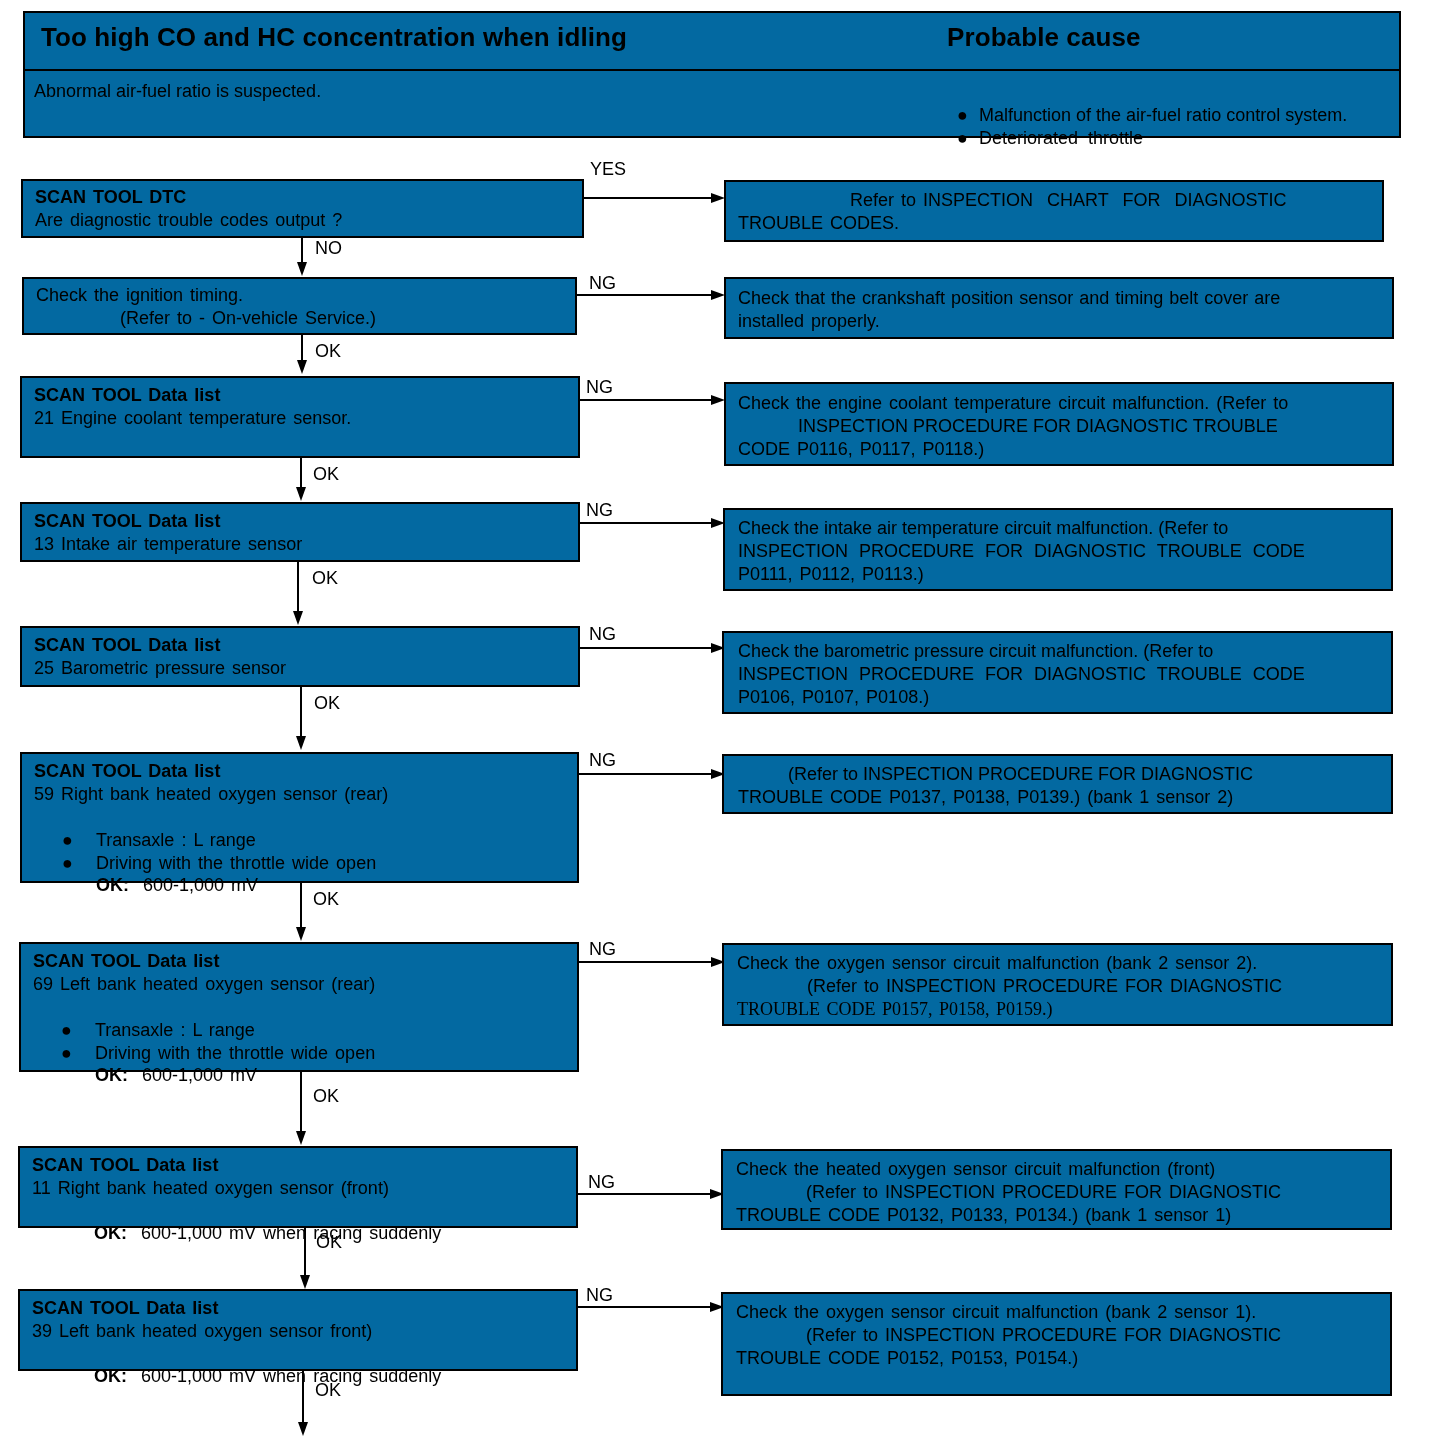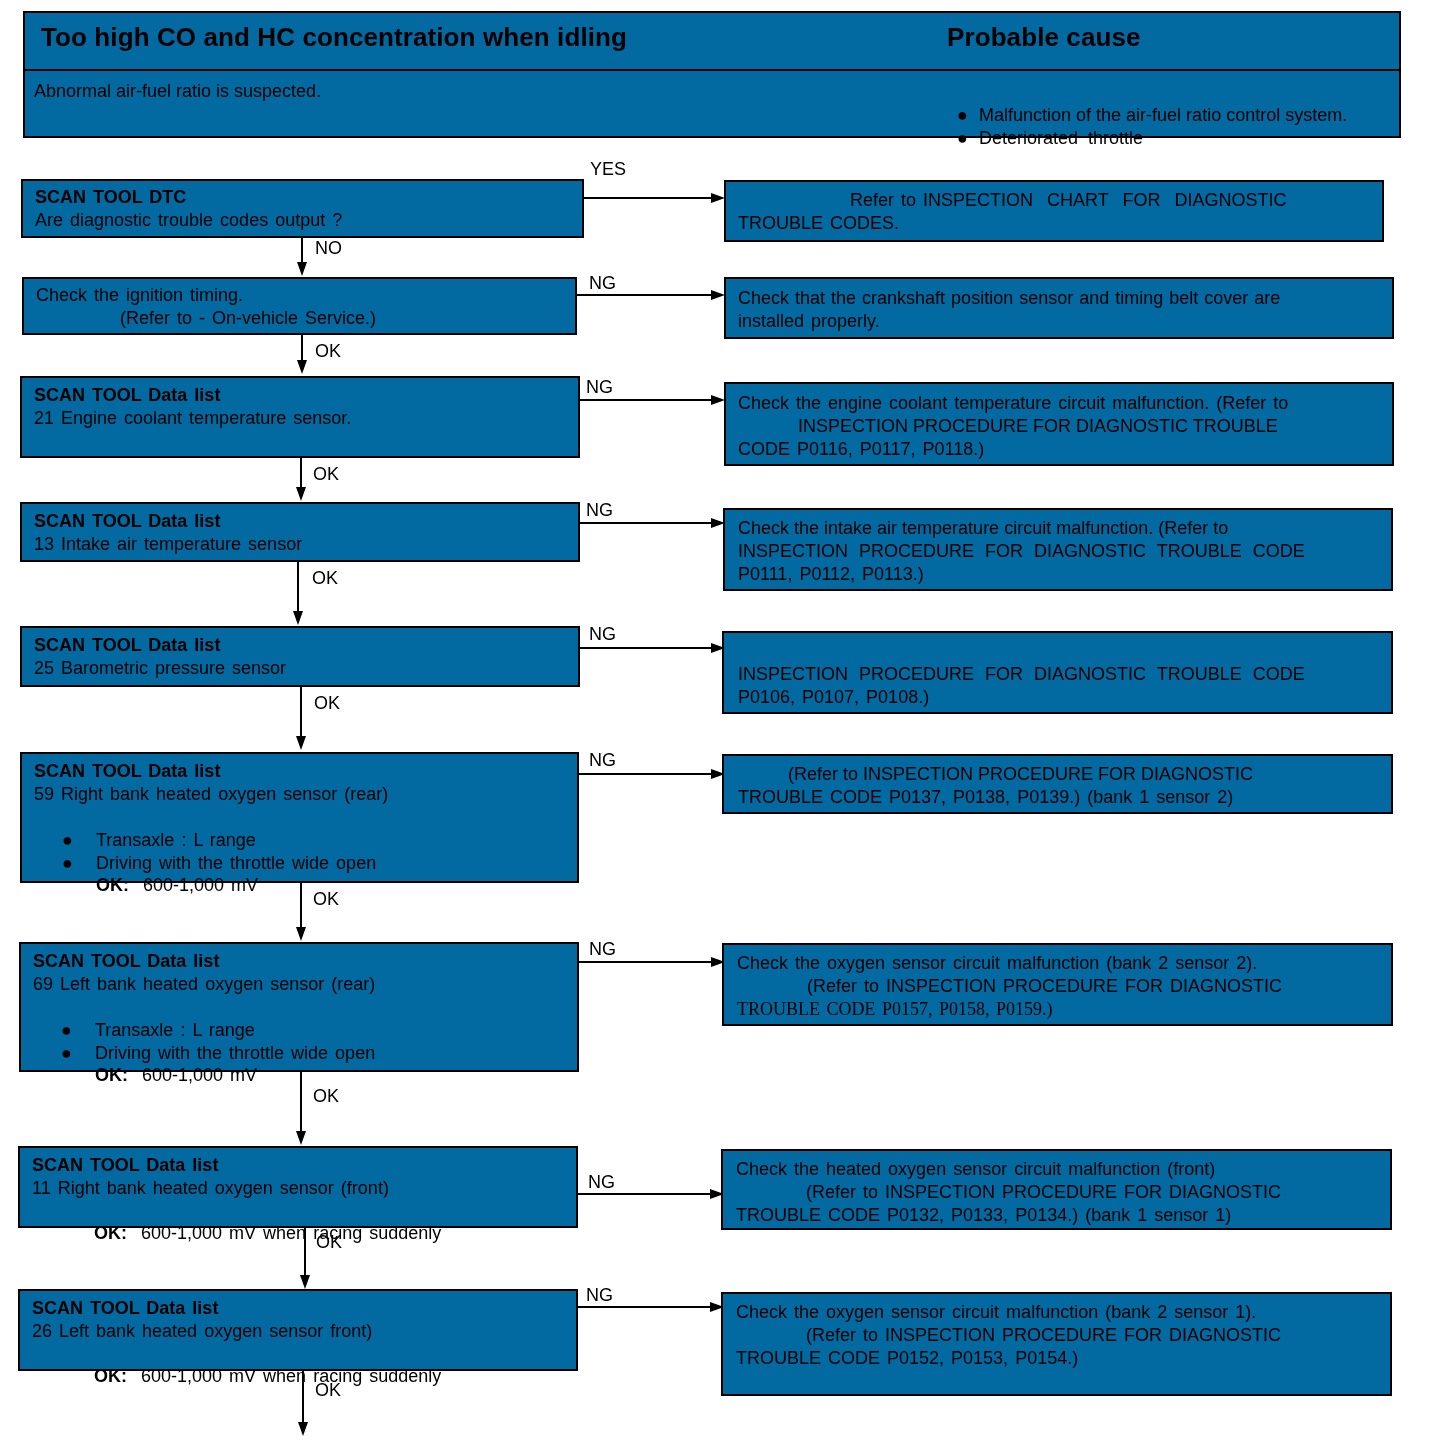--- a/index.html
+++ b/index.html
@@ -100,20 +100,21 @@
 <div class="label" style="left:312px; top:568px;">OK</div>
 
 <div class="box" style="left:20px; top:626px; width:560px; height:61px;">
   <div class="abs txt bold" style="left:12px; top:6px;">SCAN TOOL Data list</div>
   <div class="abs txt" style="left:12px; top:29px;">25 Barometric pressure sensor</div>
 </div>
 <div class="hline" style="left:580px; top:647px; width:132px;"></div>
 <div class="arrow-right" style="left:711px; top:643px;"></div>
 <div class="label" style="left:589px; top:624px;">NG</div>
 <div class="box" style="left:722px; top:631px; width:671px; height:83px;">
+  <div class="abs txt" style="left:14px; top:7px; word-spacing:0;">Check the barometric pressure circuit malfunction. (Refer to</div>
   <div class="abs txt" style="left:14px; top:30px; word-spacing:6px;">INSPECTION PROCEDURE FOR DIAGNOSTIC TROUBLE CODE</div>
   <div class="abs txt" style="left:14px; top:53px;">P0106, P0107, P0108.)</div>
 </div>
 <div class="vline" style="left:300px; top:687px; height:50px;"></div>
 <div class="arrow-down" style="left:296px; top:736px;"></div>
 <div class="label" style="left:314px; top:693px;">OK</div>
 
 <div class="box" style="left:20px; top:752px; width:559px; height:131px;">
   <div class="abs txt bold" style="left:12px; top:6px;">SCAN TOOL Data list</div>
   <div class="abs txt" style="left:12px; top:29px;">59 Right bank heated oxygen sensor (rear)</div>
@@ -177,21 +178,21 @@
   <div class="abs txt" style="left:13px; top:7px;">Check the heated oxygen sensor circuit malfunction (front)</div>
   <div class="abs txt" style="left:13px; top:30px;">          (Refer to INSPECTION PROCEDURE FOR DIAGNOSTIC</div>
   <div class="abs txt" style="left:13px; top:53px;">TROUBLE CODE P0132, P0133, P0134.) (bank 1 sensor 1)</div>
 </div>
 <div class="vline" style="left:304px; top:1228px; height:48px;"></div>
 <div class="arrow-down" style="left:300px; top:1275px;"></div>
 <div class="label" style="left:316px; top:1232px;">OK</div>
 
 <div class="box" style="left:18px; top:1289px; width:560px; height:82px;">
   <div class="abs txt bold" style="left:12px; top:6px;">SCAN TOOL Data list</div>
-  <div class="abs txt" style="left:12px; top:29px;">26 Left bank heated oxygen sensor front)</div>
+  <div class="abs txt" style="left:12px; top:29px;">39 Left bank heated oxygen sensor front)</div>
   <div class="abs txt" style="left:46px; top:51px;">
     <span class="bold">OK:</span>  <span>600-1,000 mV when racing suddenly</span>
   </div>
 </div>
 <div class="hline" style="left:578px; top:1306px; width:133px;"></div>
 <div class="arrow-right" style="left:710px; top:1302px;"></div>
 <div class="label" style="left:586px; top:1285px;">NG</div>
 <div class="box" style="left:721px; top:1292px; width:671px; height:104px;">
   <div class="abs txt" style="left:13px; top:7px;">Check the oxygen sensor circuit malfunction (bank 2 sensor 1).</div>
   <div class="abs txt" style="left:13px; top:30px;">          (Refer to INSPECTION PROCEDURE FOR DIAGNOSTIC</div>

